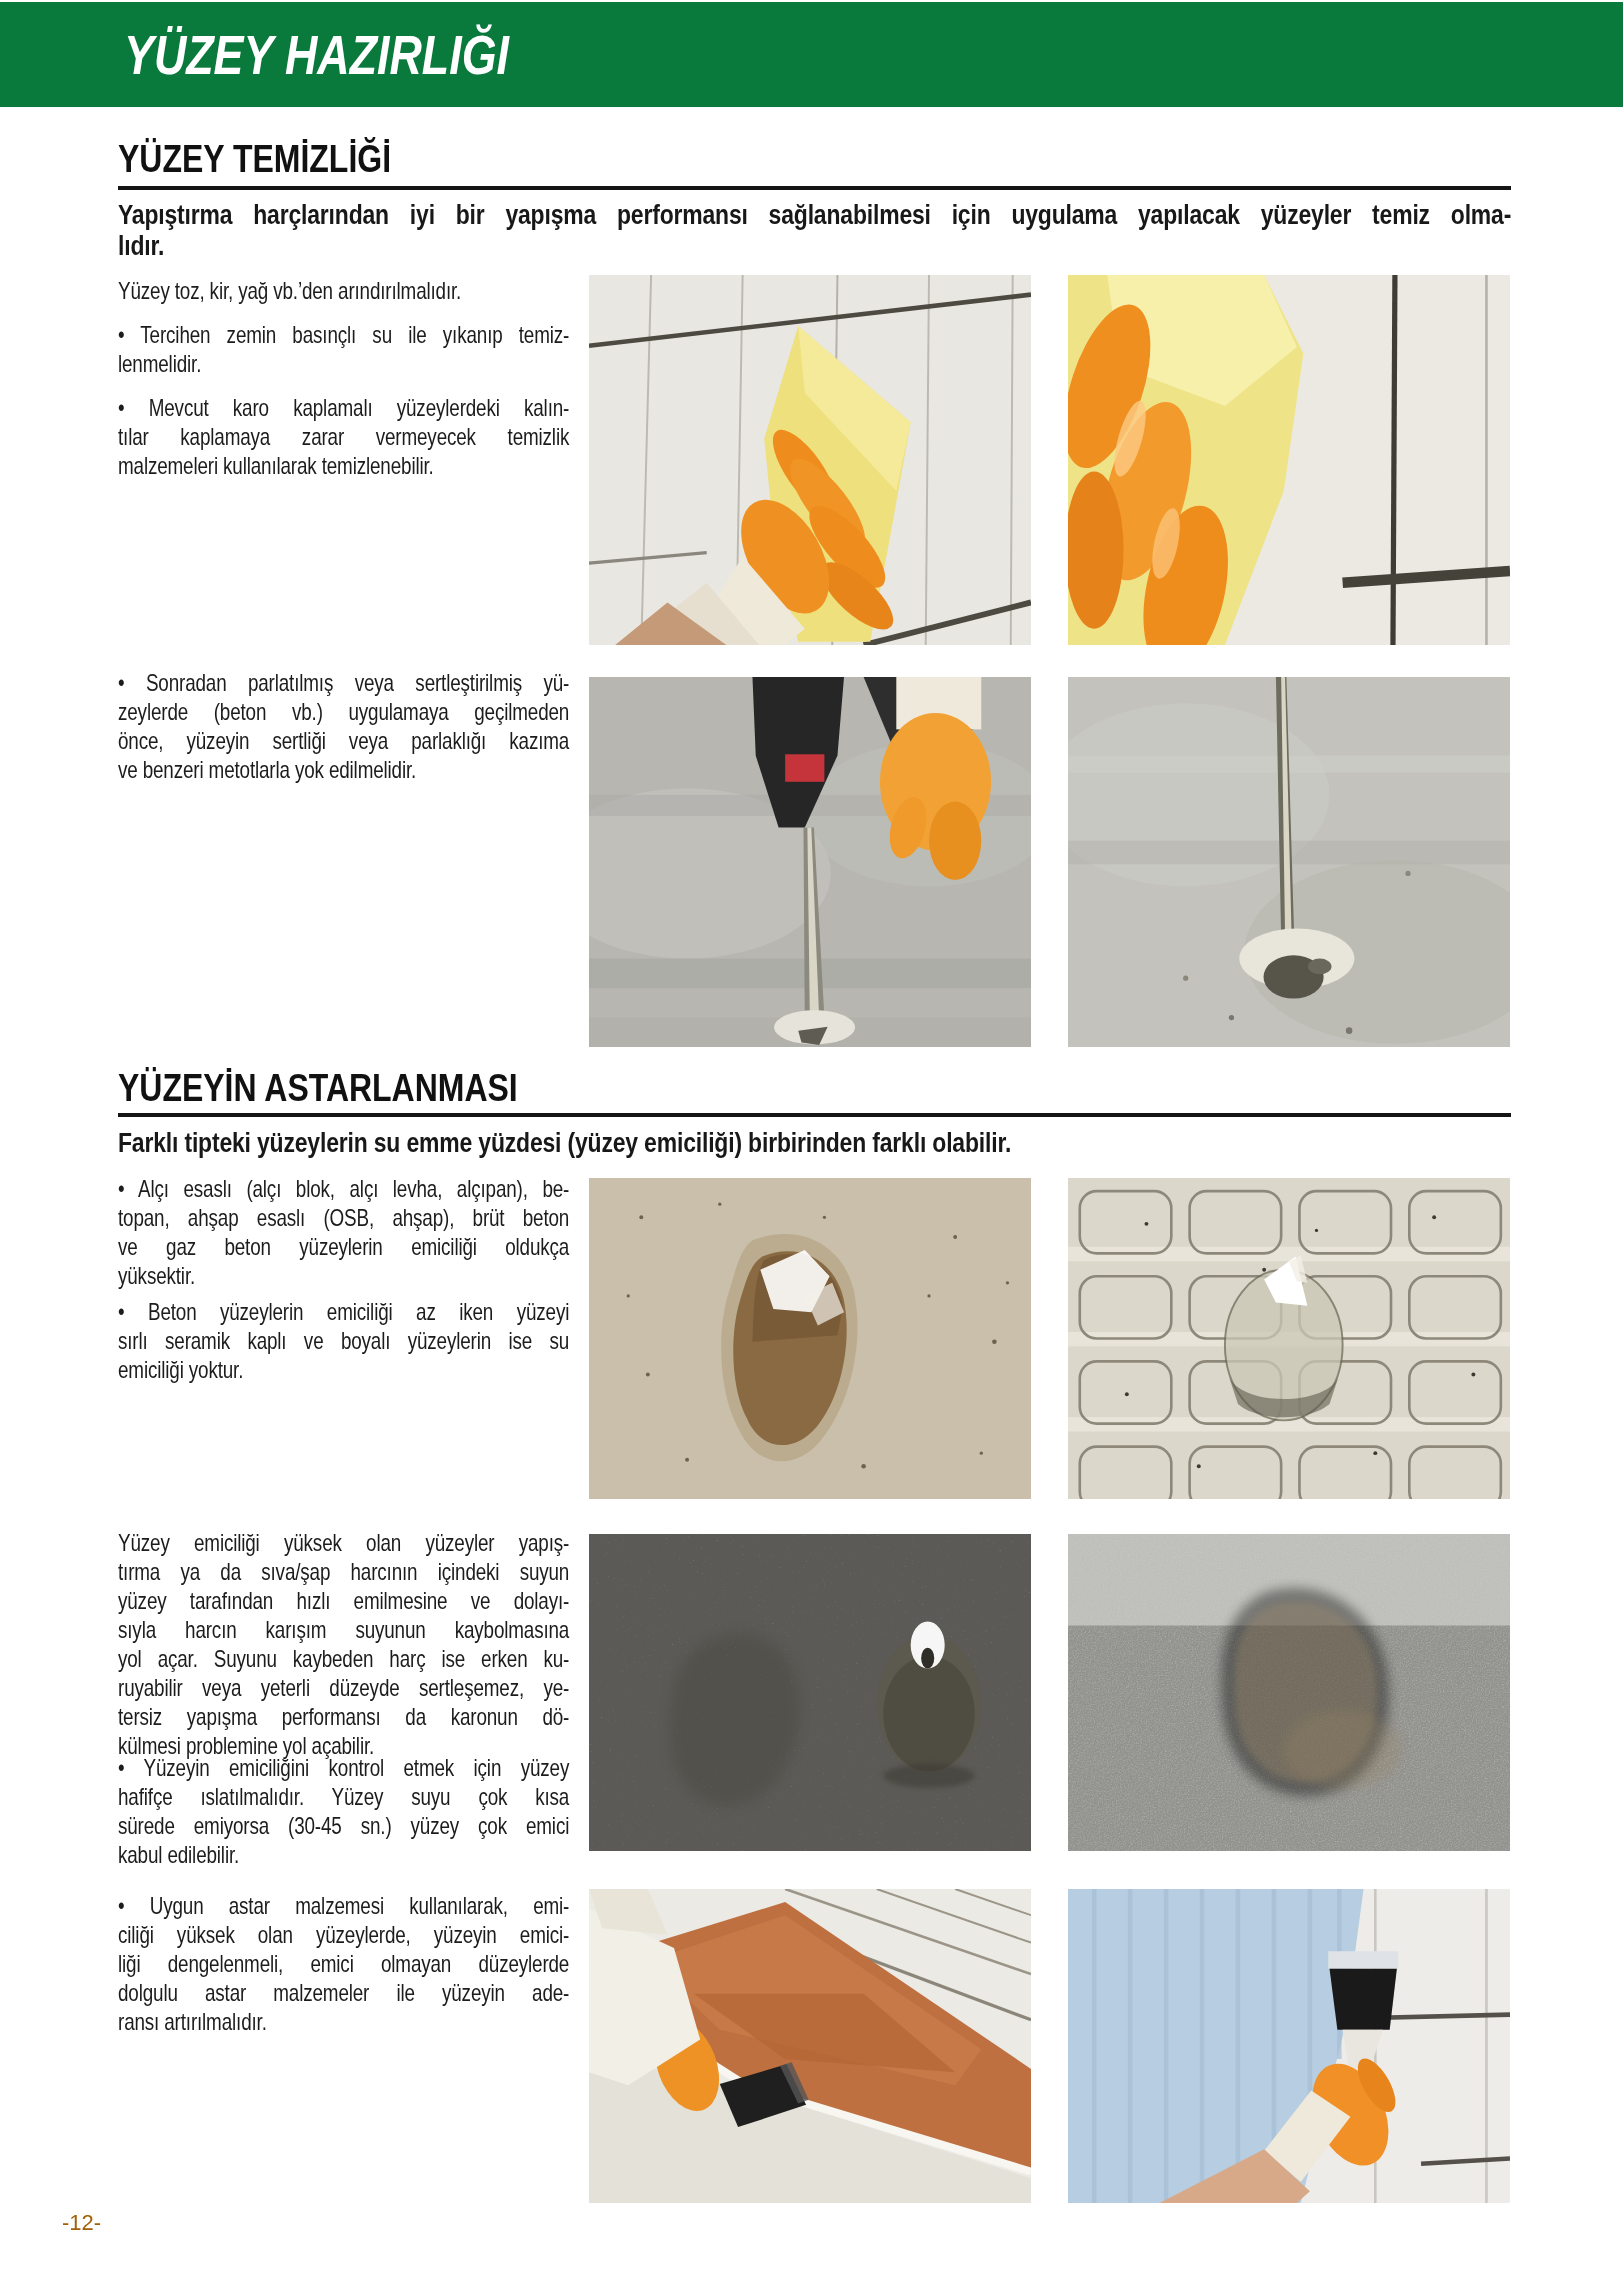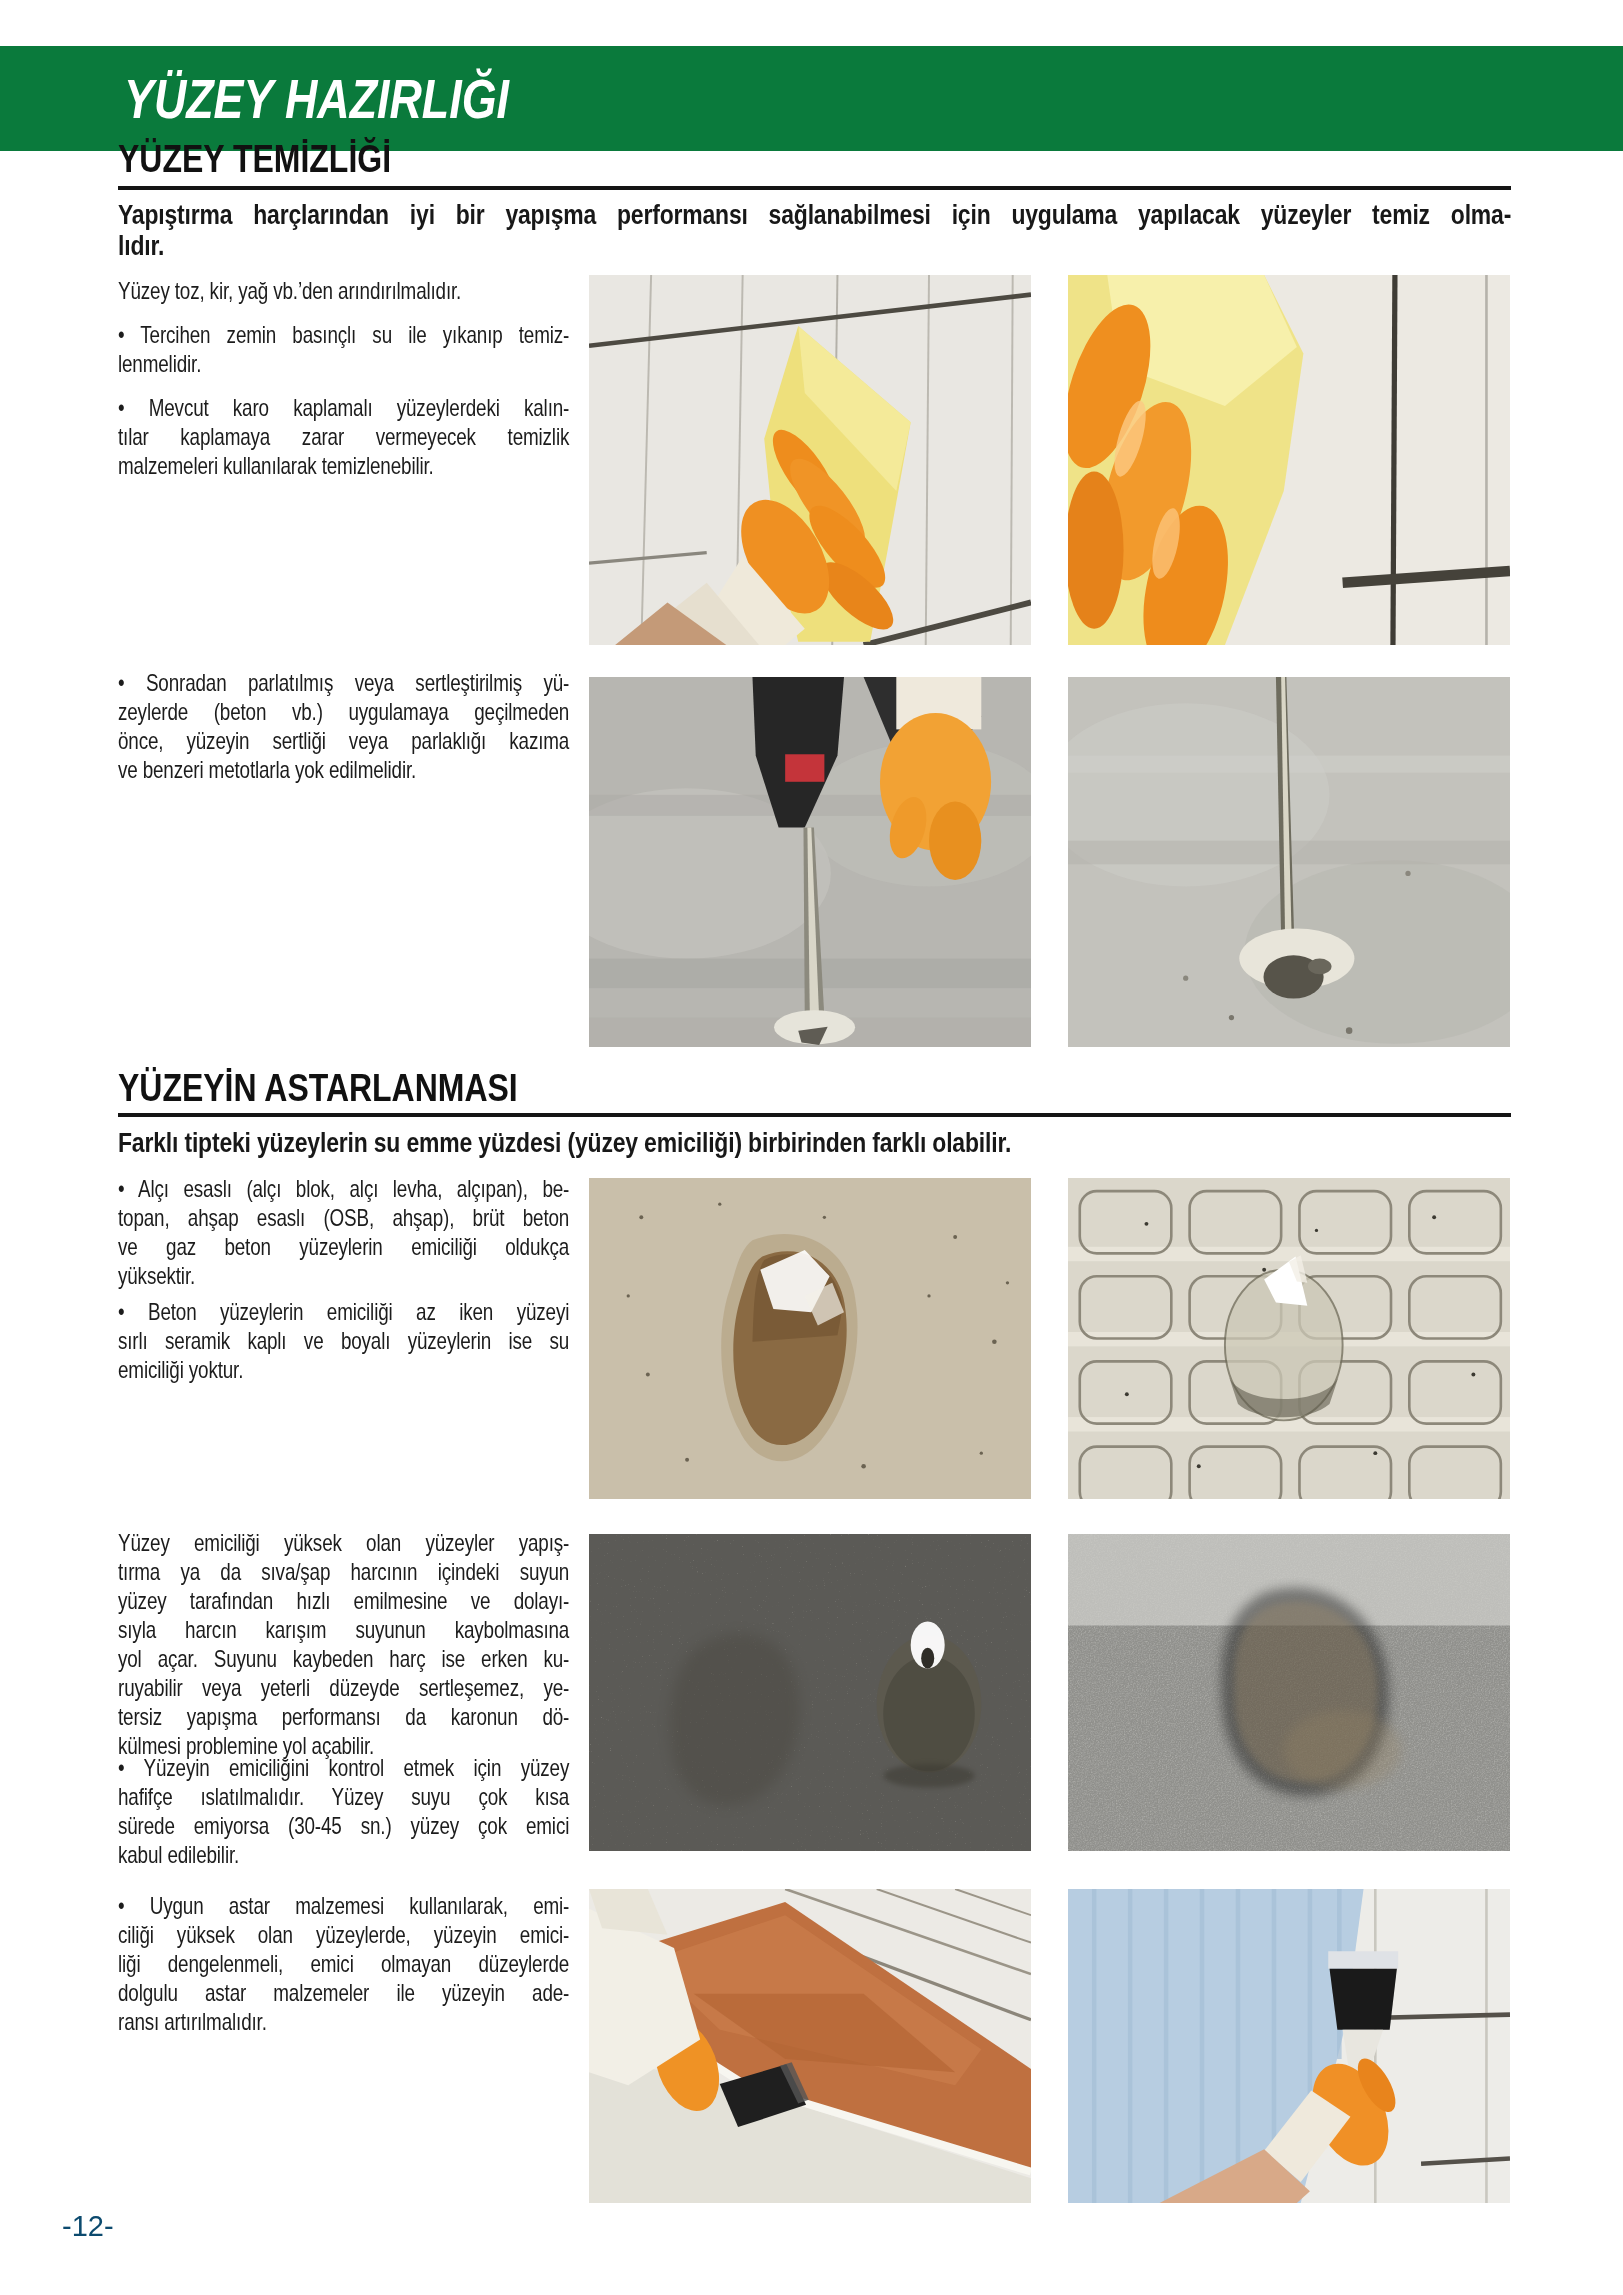--- a/index.html
+++ b/index.html
@@ -2,21 +2,21 @@
 <html style="font-size:10.5px"><head>
 <meta charset="utf-8">
 <style>
   html,body{margin:0;padding:0;background:#ffffff;}
   .page{
     position:relative;width:1623px;height:2295px;background:#ffffff;overflow:hidden;
     font-family:"Liberation Sans", sans-serif;color:#1c1c1c;
   }
   
   .banner{
-    position:absolute;left:0;top:2px;width:1623px;height:105px;background:#0a7a3c;margin-top:44px;
+    position:absolute;left:0;top:2px;width:1623px;height:105px;background:#0a7a3c;
   }
   .banner .title{
     position:absolute;left:124px;top:0;height:105px;line-height:105px;
     font-size:56px;font-weight:bold;font-style:italic;color:#ffffff;
     white-space:nowrap;letter-spacing:0px;
     transform:scaleX(0.80);transform-origin:left center;
   }
   
   .sec-head{
     position:absolute;left:118px;font-size:39px;font-weight:bold;color:#111;
@@ -34,21 +34,21 @@
     font-size:23.6px;font-weight:normal;line-height:29px;letter-spacing:-0.2px;color:#1c1c1c;
   }
   .jlines > div{text-align:justify;text-align-last:justify;}
   .jlines > div:last-child{text-align-last:left;}
   
   .photo{position:absolute;overflow:hidden;background:#d8d6d0;}
   .photo svg{display:block;width:100%;height:100%;}
   .col-l{left:589px;width:442px;}
   .col-r{left:1068px;width:442px;}
   
-  .pageno{position:absolute;left:62px;top:2210px;font-size:29px;color:#0c4a6e;}
+  .pageno{position:absolute;left:62px;top:2210px;font-size:22px;color:#a16207;}
 </style>
 </head>
 <body>
 
 <div class="page">
 
   <div class="banner">
     <div class="title">YÜZEY HAZIRLIĞI</div>
   </div>
 

